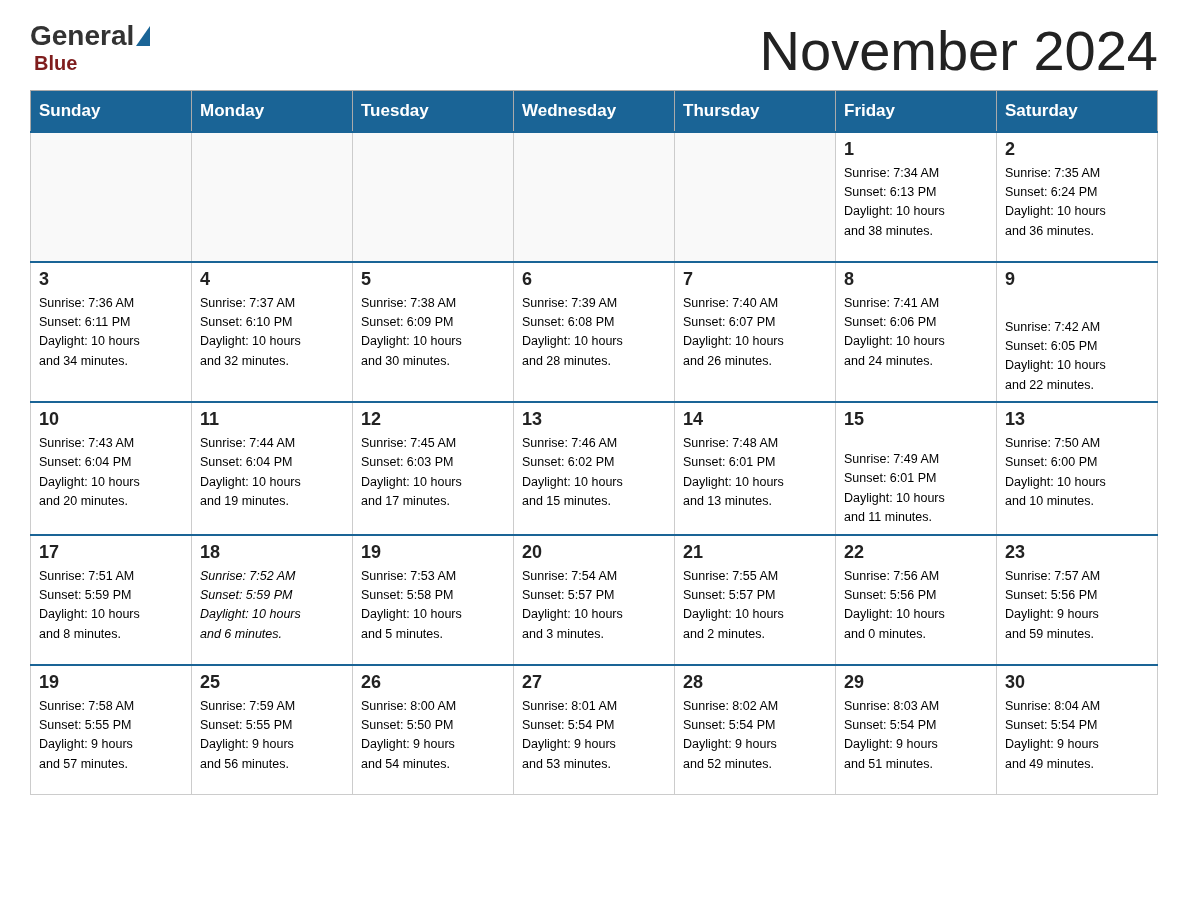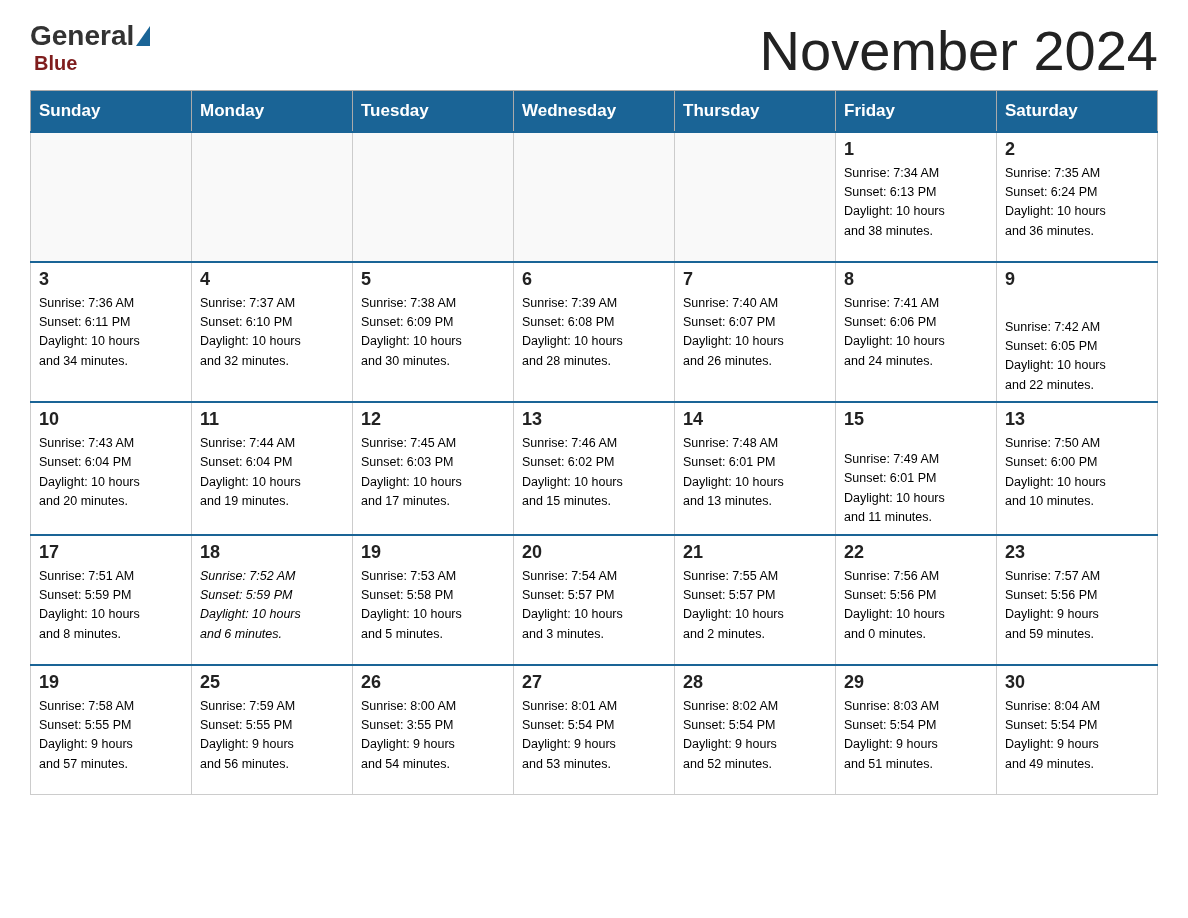--- a/index.html
+++ b/index.html
@@ -316,21 +316,21 @@
         <td>
           <span class="day-number">25</span>
           <div class="day-info" style="white-space: pre-line;">Sunrise: 7:59 AM
 Sunset: 5:55 PM
 Daylight: 9 hours
 and 56 minutes.</div>
         </td>
         <td>
           <span class="day-number">26</span>
           <div class="day-info" style="white-space: pre-line;">Sunrise: 8:00 AM
-Sunset: 3:55 PM
+Sunset: 5:50 PM
 Daylight: 9 hours
 and 54 minutes.</div>
         </td>
         <td>
           <span class="day-number">27</span>
           <div class="day-info" style="white-space: pre-line;">Sunrise: 8:01 AM
 Sunset: 5:54 PM
 Daylight: 9 hours
 and 53 minutes.</div>
         </td>

